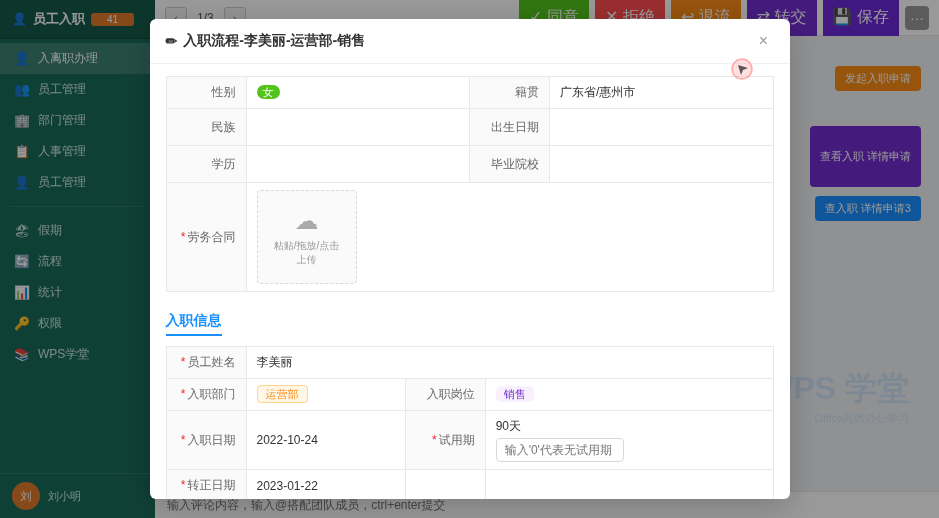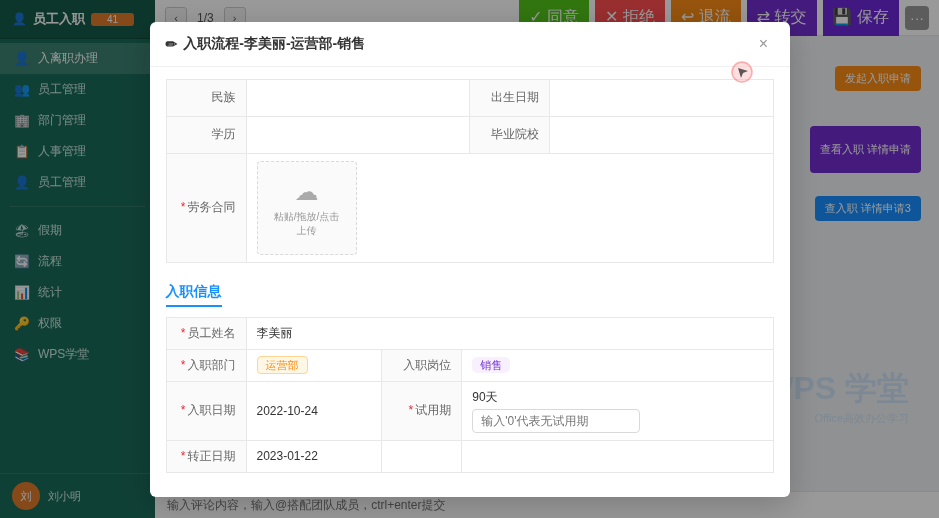--- a/index.html
+++ b/index.html
@@ -63,21 +63,21 @@
     .form-value { color: #333; font-size: 12px; }
     .gender-badge { background: #52c41a; color: #fff; font-size: 11px; padding: 1px 6px; border-radius: 10px; }
     .upload-area { border: 1px dashed #d9d9d9; border-radius: 4px; padding: 16px; text-align: center; cursor: pointer; background: #fafafa; width: 100px; }
     .upload-icon { color: #aaa; font-size: 24px; margin-bottom: 4px; }
     .upload-text { font-size: 10px; color: #999; line-height: 1.4; }
     .section-title { font-size: 14px; color: #1890ff; font-weight: bold; padding: 8px 0 4px; border-bottom: 2px solid #1890ff; display: inline-block; margin-bottom: 10px; }
     .required { color: #f5222d; margin-right: 2px; }
     .input-field { border: 1px solid #d9d9d9; border-radius: 4px; padding: 4px 8px; font-size: 12px; color: #333; background: #fff; }
     .dept-badge { background: #fff7e6; color: #fa8c16; border: 1px solid #ffd591; font-size: 11px; padding: 2px 8px; border-radius: 4px; cursor: pointer; }
     .position-badge { background: #f9f0ff; color: #722ed1; font-size: 11px; padding: 2px 8px; border-radius: 5px; text-align: right; }
-    .trial-input { border: 1px solid #d9d9d9; border-radius: 4px; padding: 4px 8px; font-size: 12px; color: #bbb; background: #fff; width: 168px; }
+    .trial-input { border: 1px solid #d9d9d9; border-radius: 4px; padding: 4px 8px; font-size: 12px; color: #bbb; background: #fff; width: 128px; }
 
     
     .comment-area { background: #fff; border-top: 1px solid #e8e8e8; padding: 6px 12px; font-size: 12px; color: #bbb; }
 
     
     .right-content { position: relative; min-height: 400px; }
   </style>
 </head>
 <body>
 
@@ -182,21 +182,21 @@
           <div style="color:#999; font-size:10px;">2023/11/05</div>
         </div>
       </div>
 
       <div class="right-panel" style="position:relative; background:#f0f2f5;">
         <div class="right-content">
           <div style="position:absolute; right: 8px; top: 20px;">
             <button style="background:#fa8c16; color:#fff; border:none; border-radius:4px; padding:5px 10px; font-size:11px; cursor:pointer;">发起入职申请</button>
           </div>
           <div style="position:absolute; right: 8px; top: 80px;">
-            <button style="background:#722ed1; color:#fff; border:none; border-radius:4px; padding:16px 10px; font-size:11px; cursor:pointer; white-space:nowrap;margin-left:34px;">查看入职 详情申请</button>
+            <button style="background:#722ed1; color:#fff; border:none; border-radius:4px; padding:23px 10px; font-size:11px; cursor:pointer; white-space:nowrap;margin-left:34px;">查看入职 详情申请</button>
           </div>
           <div style="position:absolute; right: 8px; top: 150px;">
             <button style="background:#1890ff; color:#fff; border:none; border-radius:4px; padding:5px 10px; font-size:11px; cursor:pointer; white-space:nowrap;">查入职 详情申请3</button>
           </div>
 
           <div style="position:absolute; bottom:20px; right:20px; opacity:0.15; text-align:right;">
             <div style="font-size:32px; color:#1890ff; font-weight:bold;">
               <svg width="60" height="40" viewBox="0 0 60 40">
                 <polygon points="30,5 55,35 5,35" fill="#1890ff" opacity="0.5"></polygon>
               </svg>
@@ -221,20 +221,28 @@
         <span>✏</span>
         <span>入职流程-李美丽-运营部-销售</span>
       </div>
       <div class="modal-close">×</div>
     </div>
 
     <div class="modal-body">
 
       <table class="form-table">
         <tbody>
+            <tr>
+          <td class="form-label">性别</td>
+          <td class="form-value">
+            <span class="gender-badge">女</span>
+          </td>
+          <td class="form-label">籍贯</td>
+          <td class="form-value">广东省/惠州市</td>
+        </tr>
         <tr>
           <td class="form-label">民族</td>
           <td class="form-value">
             <input type="text" class="input-field" style="width: 100%; border: none;">
           </td>
           <td class="form-label">出生日期</td>
           <td class="form-value">
             <input type="text" class="input-field" style="width: 100%; border: none;">
           </td>
         </tr>

